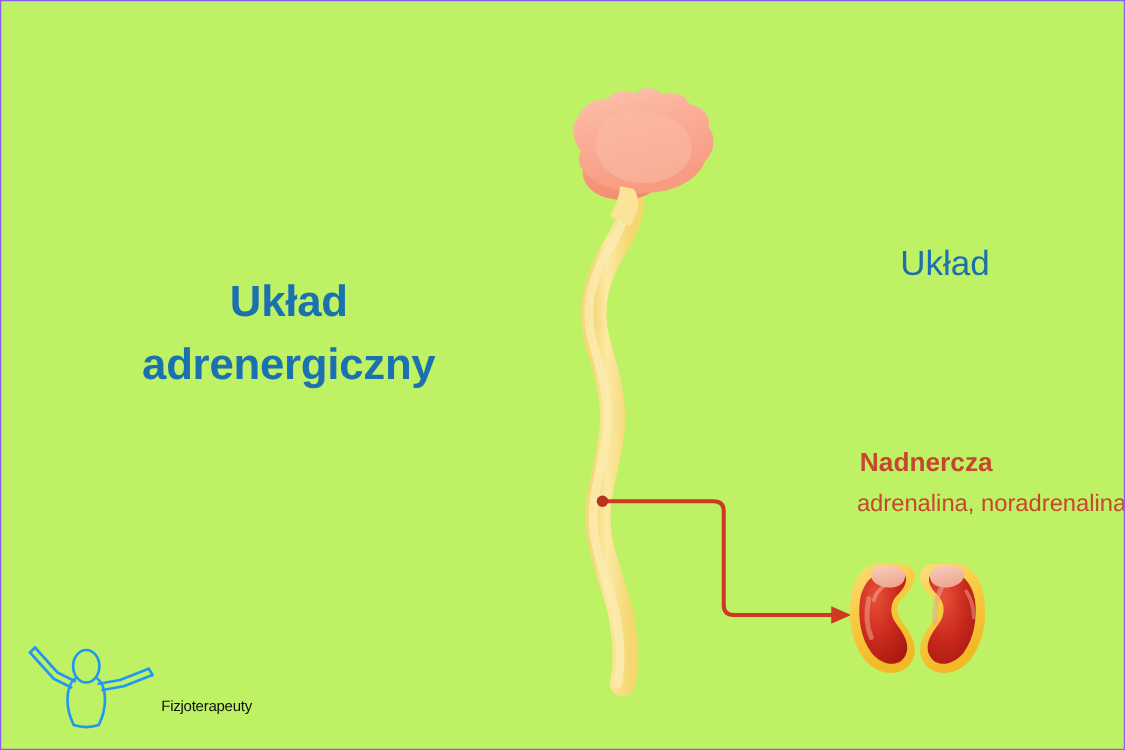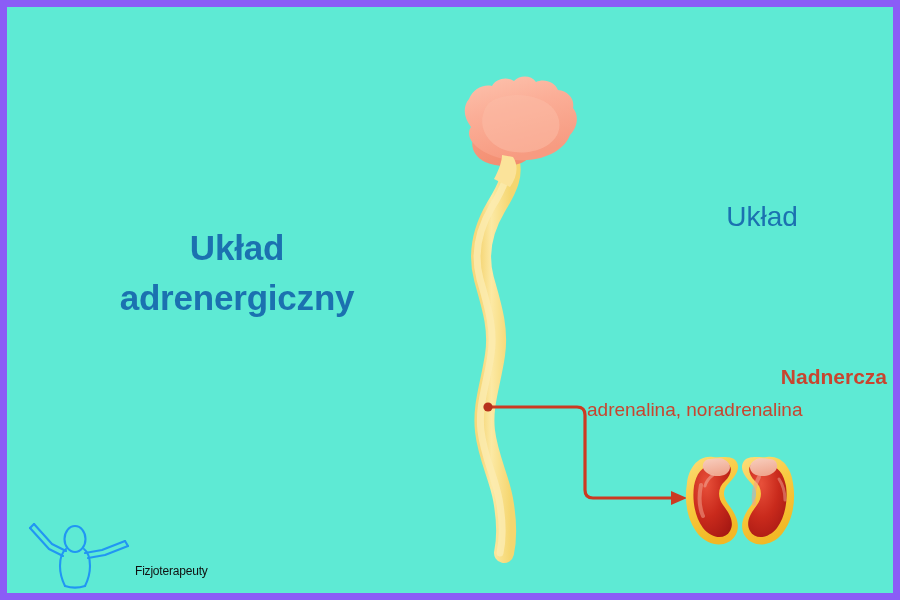--- a/index.html
+++ b/index.html
@@ -7,22 +7,22 @@
     padding: 0;
     background: #ffffff;
   }
   body {
     font-family: "Liberation Sans", sans-serif;
   }
   #canvas {
     position: relative;
     width: 900px;
     height: 600px;
-    background: #5eead4;
-    border: 7px solid #8b5cf6;
+    background: #bef264;
+    border: 1px solid #8b5cf6;
     box-sizing: border-box;
     overflow: hidden;
   }
 
   
   .title-left {
     position: absolute;
     left: 60px;
     top: 216px;
     width: 340px;
@@ -42,32 +42,32 @@
     color: #1B71B0;
     font-weight: normal;
     font-size: 28px;
     line-height: 1.45;
   }
   .gland-title {
     position: absolute;
     left: 600px;
     top: 357px;
     width: 280px;
-    text-align: right;
+    text-align: center;
     color: #C8452F;
     font-weight: bold;
     font-size: 21px;
     line-height: 1.2;
   }
   .gland-sub {
     position: absolute;
     left: 580px;
     top: 392px;
     width: 320px;
-    text-align: left;
+    text-align: right;
     color: #C8452F;
     font-weight: normal;
     font-size: 19px;
     line-height: 1.2;
   }
 
   
   .art {
     position: absolute;
     left: 0;

